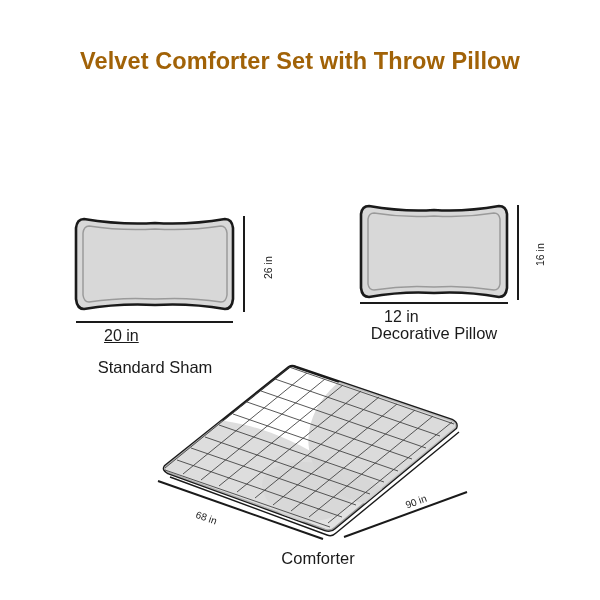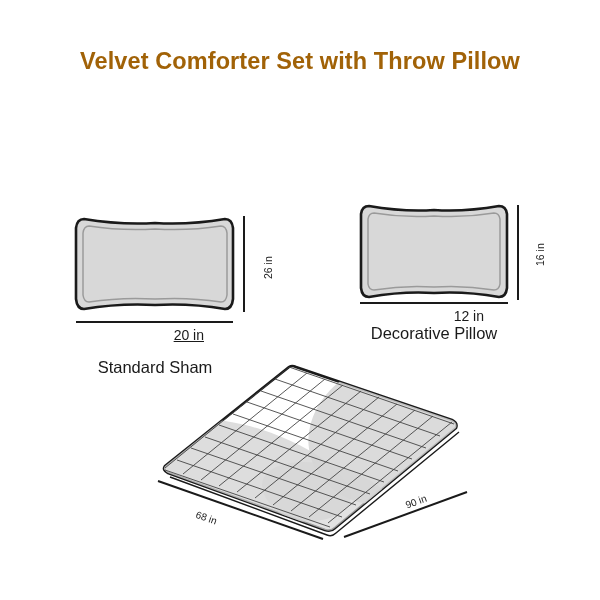--- a/index.html
+++ b/index.html
@@ -46,24 +46,24 @@
     color: #1a1a1a;
     white-space: nowrap;
   }
   #caption-sham     { left: 55px;  top: 358px; width: 200px; }
   #caption-pillow   { left: 334px; top: 324px; width: 200px; }
   #caption-comforter{ left: 218px; top: 549px; width: 200px; }
 
   
   .dim-label {
     position: absolute;
-    font-size: 14px;
-    color: #1a1a1a;
-    white-space: nowrap;
-    text-align: right;
+    font-size: 16px;
+    color: #1a1a1a;
+    white-space: nowrap;
+    text-align: left;
   }
   #dim-sham-w   { left: 104px; top: 327px; width: 100px; text-decoration: underline; }
   #dim-pillow-w { left: 384px; top: 308px; width: 100px; }
 
   .dim-label-vert {
     position: absolute;
     font-size: 10.5px;
     color: #1a1a1a;
     white-space: nowrap;
     transform-origin: 0 0;
@@ -231,14 +231,15 @@
   <div class="dim-label-vert" id="dim-pillow-h">16 in</div>
 
   <div class="dim-label-diag" id="dim-comf-w">68 in</div>
 
   <div class="dim-label-diag" id="dim-comf-l">90 in</div>
 
   <div class="caption" id="caption-sham">Standard Sham</div>
 
   <div class="caption" id="caption-pillow">Decorative Pillow</div>
 
+  <div class="caption" id="caption-comforter">Comforter</div>
 
 </div>
 
 </body></html>

